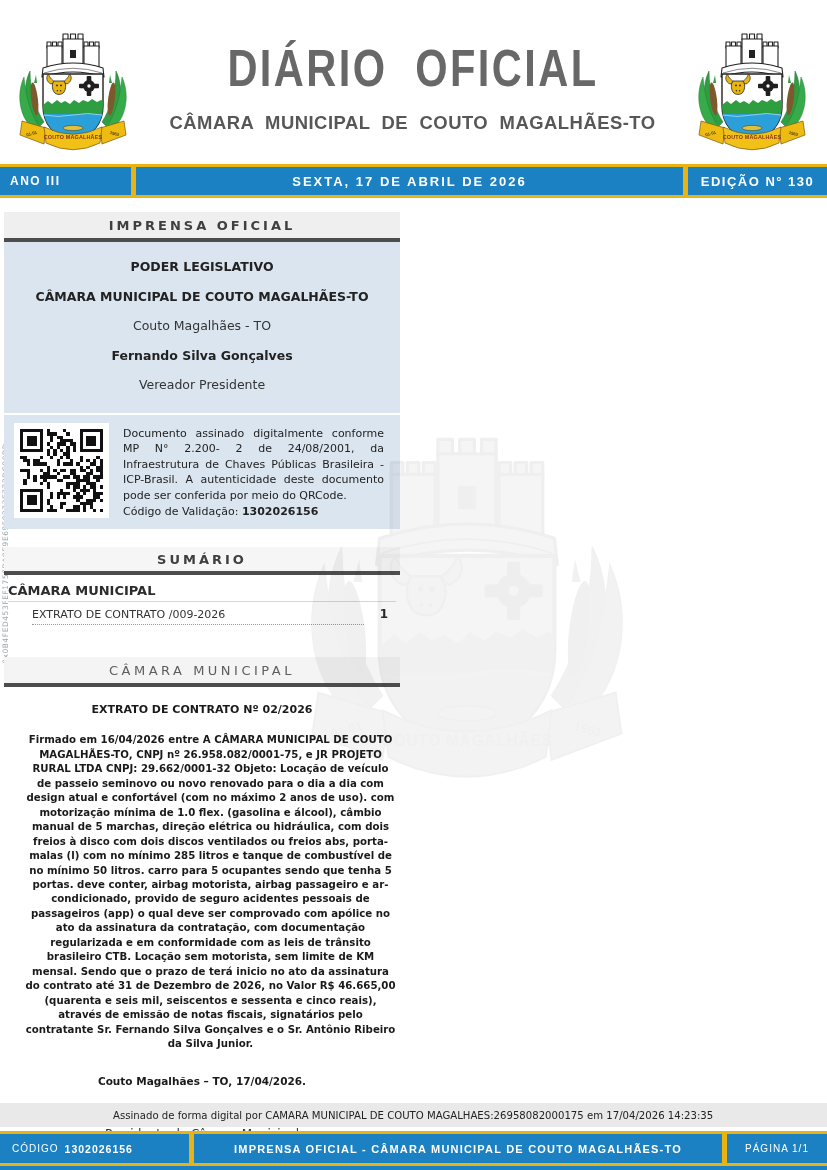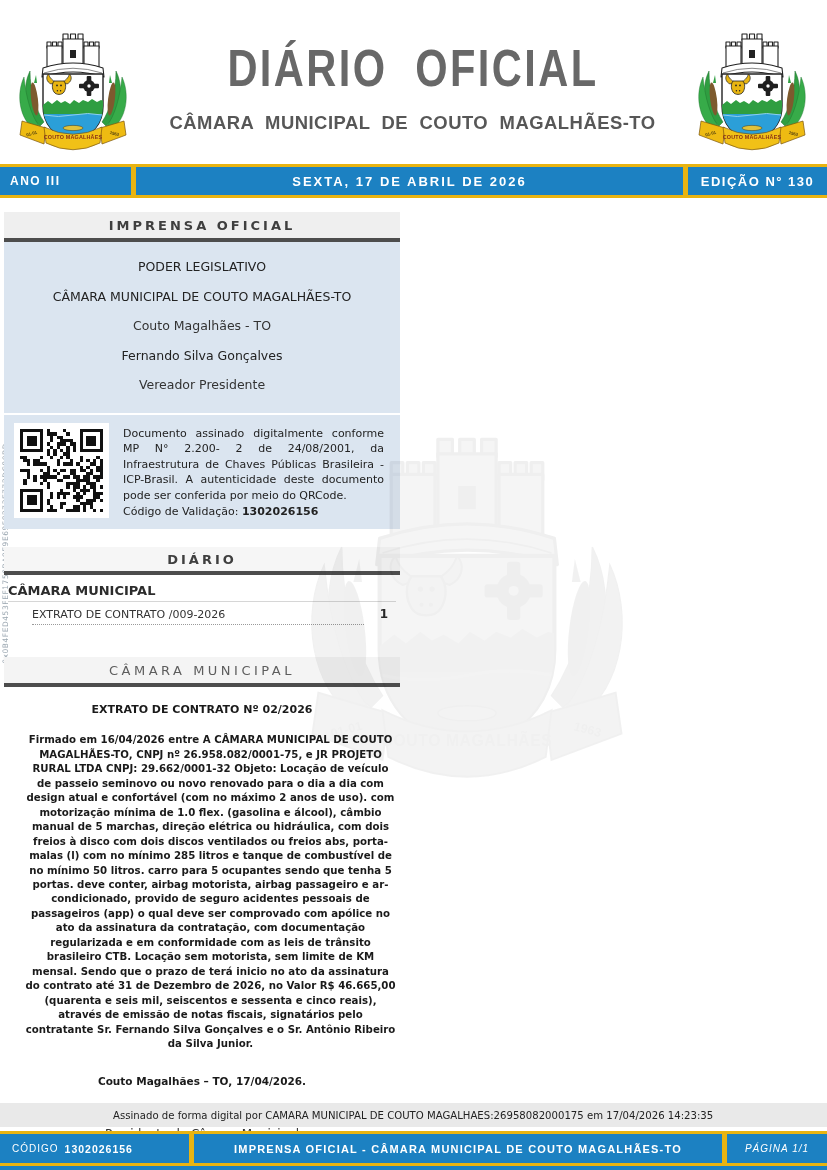--- a/index.html
+++ b/index.html
@@ -32,21 +32,21 @@
   
   .col { position:absolute; left:4px; top:212px; width:396px; z-index:1; }
   .sec-head {
     background:#efefef; border-bottom:4px solid #4d4d4d; text-align:center;
     padding:6px 8px 5px; font-size:13px; font-weight:bold; color:#3f3f3f; letter-spacing:3px;
     font-family:"DejaVu Sans",sans-serif;
   }
   .bluebox { background:#dbe5f0; }
   .bluebox.info { padding:17px 8px 6px; text-align:center; }
   .ib-line { font-size:12.5px; color:#333; margin-bottom:14.5px; }
-  .ib-line.b { font-weight:normal; color:#222; }
+  .ib-line.b { font-weight:bold; color:#222; }
   .bluebox.qr { margin-top:2px; padding:8px 6px 10px; display:flex; align-items:flex-start; }
   .qr-tile { background:#fff; width:95px; height:95px; padding:6px; flex:0 0 auto; margin-left:4px; }
   .qr-caption { flex:1; margin:3px 10px 0 14px; font-size:11px; line-height:1.42; color:#222; text-align:justify; }
   .qr-caption .code { font-weight:bold; }
   .sumario-head {
     margin-top:18px; background:#f6f6f6; border-bottom:4px solid #4d4d4d; text-align:center;
     padding:5px 0 4px; font-size:13px; font-weight:bold; color:#3f3f3f; letter-spacing:3px;
   }
   .sum-group { margin:8px 4px 0; font-weight:bold; font-size:13px; color:#2c2c2c; border-bottom:1px solid #d6d6d6; padding-bottom:3px; }
   .sum-entry { position:relative; margin:5px 4px 0 28px; padding-bottom:8px; }
@@ -76,21 +76,21 @@
   
   .sig-bar { position:absolute; left:0; right:0; top:1103px; height:24px; background:#e9e9e9;
     display:flex; align-items:center; justify-content:center; z-index:3; }
   .sig-bar span { font-size:11px; color:#222; display:inline-block; transform:scaleX(0.92); white-space:nowrap; }
   .footer-band { position:absolute; left:0; right:0; bottom:0; height:39px; background:#e9b411; padding-top:3px; z-index:3; }
   .fb-row { display:flex; height:29px; gap:5px; }
   .fb-cell { background:#1c81c2; color:#fff; display:flex; align-items:center; font-family:"Liberation Sans",sans-serif; }
   .fb-left { width:189px; padding-left:12px; font-size:10px; letter-spacing:1px; }
   .fb-left b { margin-left:6px; font-size:10.5px; letter-spacing:1px; }
   .fb-mid { flex:1; justify-content:center; font-weight:bold; font-size:11px; letter-spacing:1.2px; }
-  .fb-right { width:100px; justify-content:center; font-size:10px; letter-spacing:1px;font-style:italic; }
+  .fb-right { width:100px; justify-content:center; font-size:10px; letter-spacing:1px; }
   .fb-tail { height:4px; background:#1c81c2; margin-top:3px; }
 </style>
 </head>
 <body>
 
 <svg width="0" height="0" style="position:absolute" aria-hidden="true">
   <defs>
     <symbol id="crest" viewBox="0 0 120 128">
 
       <g id="plantL">
@@ -494,21 +494,21 @@
             <rect x="24" y="24" width="1" height="1" fill="#111"></rect>
           </svg>
       </div>
       <div class="qr-caption">
         <span>Documento assinado digitalmente conforme MP N° 2.200- 2 de 24/08/2001, da Infraestrutura de Chaves Públicas Brasileira - ICP-Brasil. A autenticidade deste documento pode ser conferida por meio do QRCode.</span>
         <br>
         <span>Código de Validação: </span><span class="code">1302026156</span>
       </div>
     </div>
 
-    <div class="sumario-head">DIÁRIO</div>
+    <div class="sumario-head">SUMÁRIO</div>
     <div class="sum-group">CÂMARA MUNICIPAL</div>
     <div class="sum-entry">
       <div class="sum-entry-row">
         <span class="sum-entry-label">EXTRATO DE CONTRATO /009-2026</span>
         <span class="sum-entry-page">1</span>
       </div>
       <div class="sum-entry-dots"></div>
     </div>
 
     <div class="camara-head">CÂMARA MUNICIPAL</div>

